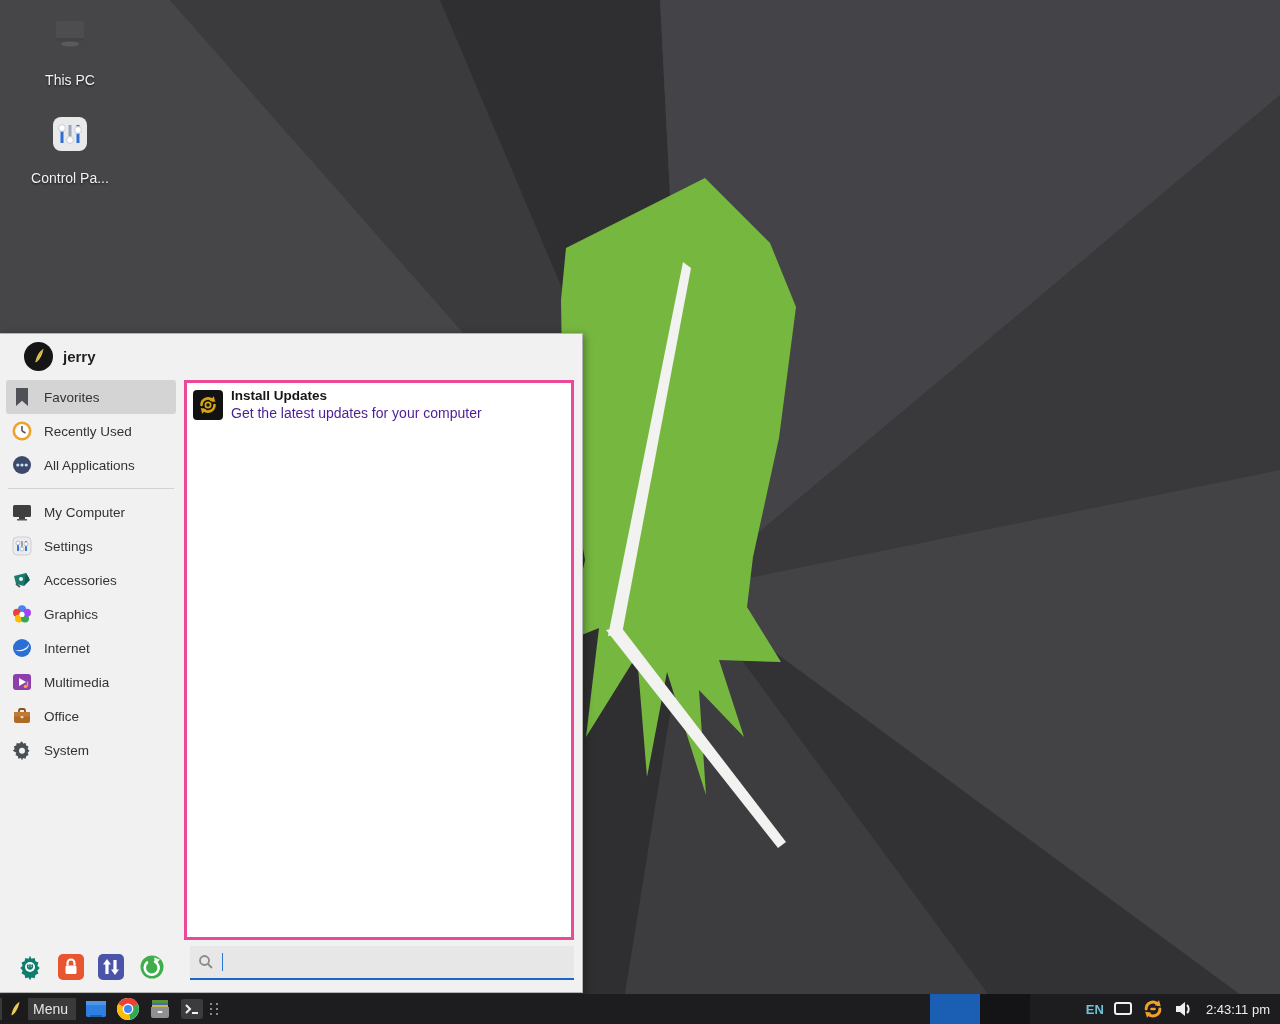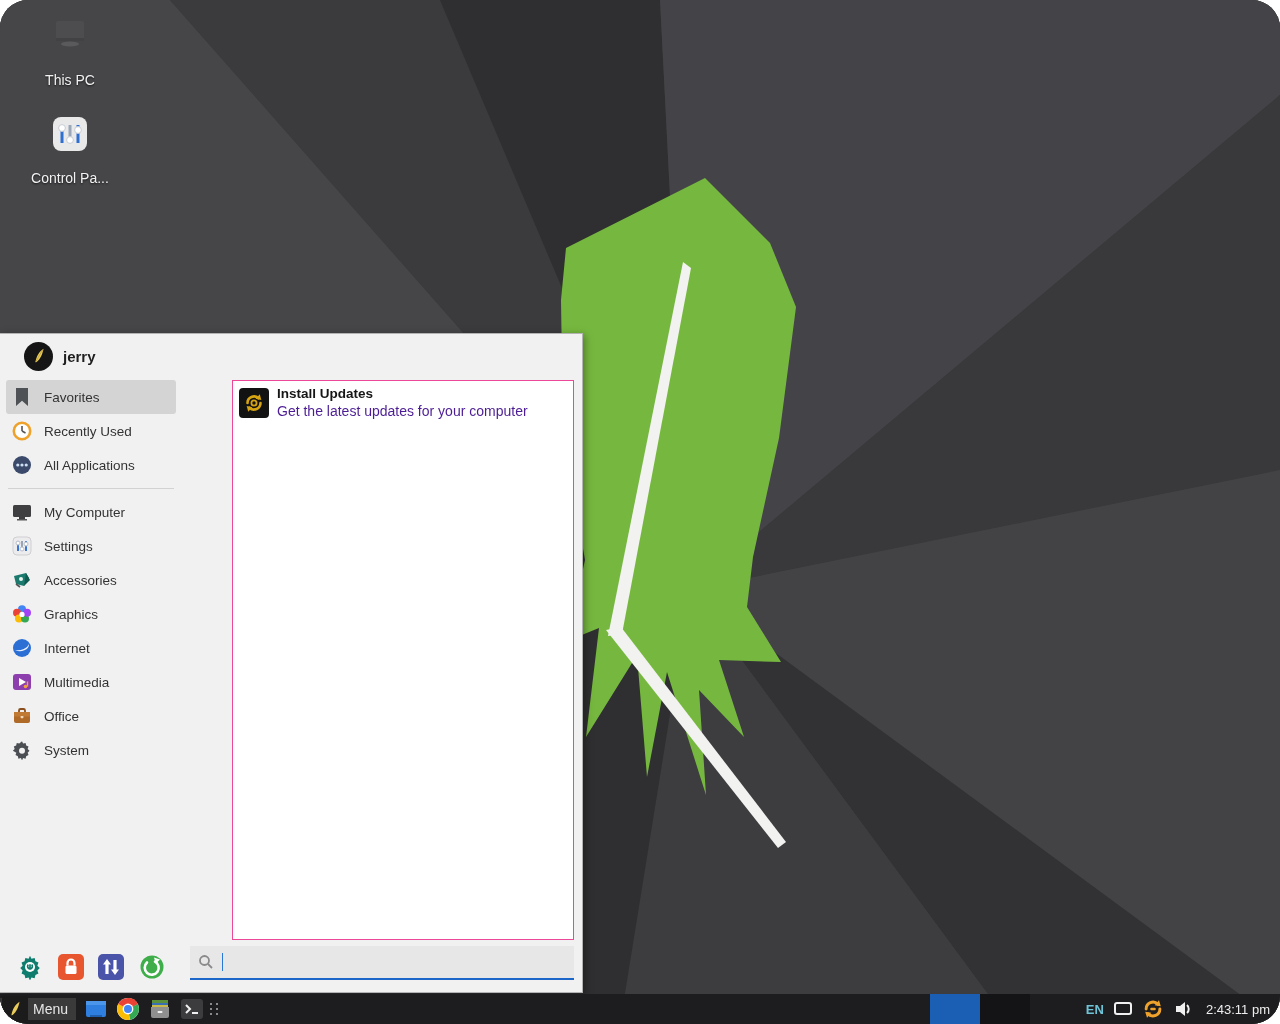--- a/index.html
+++ b/index.html
@@ -1,39 +1,39 @@
 <!DOCTYPE html>
 <html><head>
 <meta charset="utf-8">
 <style>
   html,body{margin:0;padding:0;width:1280px;height:1024px;overflow:hidden;
     font-family:"Liberation Sans",sans-serif;-webkit-font-smoothing:antialiased;}
-  .desktop{position:relative;width:1280px;height:1024px;background:#3a3a3c;overflow:hidden;border-radius:28px;}
+  .desktop{position:relative;width:1280px;height:1024px;background:#3a3a3c;overflow:hidden;}
   .wallpaper{position:absolute;inset:0;}
   
   .desk-icons{position:absolute;left:18px;top:14px;width:110px;display:flex;flex-direction:column;gap:24px;}
   .desk-icon{display:flex;flex-direction:column;align-items:center;width:104px;cursor:default;}
   .desk-icon .glyph{width:44px;height:44px;display:flex;align-items:center;justify-content:center;}
   .desk-icon .lbl{margin-top:14px;color:#f2f2f2;font-size:14px;text-shadow:0 1px 2px rgba(0,0,0,.7);
     white-space:nowrap;max-width:104px;overflow:hidden;}
   
   .menu{position:absolute;left:0;top:333px;width:583px;height:660px;background:#f1f1f1;
     border:1px solid #b3b3b3;border-left:none;box-sizing:border-box;display:flex;flex-direction:column;
     box-shadow:2px 2px 8px rgba(0,0,0,.35);}
   .menu-header{height:44px;display:flex;align-items:center;padding-left:24px;flex:0 0 auto;}
   .avatar{width:29px;height:29px;border-radius:50%;background:#151515;display:flex;align-items:center;justify-content:center;}
   .username{margin-left:10px;font-size:15px;font-weight:bold;color:#1f1f1f;}
-  .menu-body{flex:1;display:flex;min-height:0;gap:48px;}
+  .menu-body{flex:1;display:flex;min-height:0;}
   .sidebar{width:182px;flex:0 0 auto;padding:2px 6px 0 6px;box-sizing:border-box;}
   .side-item{display:flex;align-items:center;height:34px;border-radius:3px;padding-left:6px;gap:12px;
     font-size:13.5px;color:#333;cursor:default;}
   .side-item.selected{background:#d4d4d4;}
   .side-item .ic{width:20px;height:20px;display:flex;align-items:center;justify-content:center;flex:0 0 auto;}
   .side-sep{height:1px;background:#d2d2d2;margin:6px 2px;}
-  .rpanel{flex:1;margin:2px 8px 2px 2px;background:#ffffff;border:1px solid #ec4899;overflow:hidden;}
+  .rpanel{flex:1;margin:2px 8px 2px 2px;background:#ffffff;border:3px solid #ec4899;overflow:hidden;}
   .app-row{display:flex;align-items:center;gap:8px;padding:5px 6px 4px 6px;cursor:default;}
   .app-row .aicon{width:30px;height:30px;border-radius:4px;flex:0 0 auto;display:flex;align-items:center;justify-content:center;}
   .app-row .t1{font-size:13.5px;font-weight:bold;color:#161616;line-height:1.25;}
   .app-row .t2{font-size:14px;color:#4c1d95;line-height:1.25;}
   .menu-footer{flex:0 0 auto;height:50px;display:flex;align-items:center;}
   .foot-actions{width:182px;flex:0 0 auto;display:flex;justify-content:space-around;align-items:center;padding:0 10px;box-sizing:border-box;}
   .foot-btn{width:28px;height:28px;display:flex;align-items:center;justify-content:center;cursor:default;}
   .searchbox{flex:1;margin:0 8px 8px 8px;height:32px;background:#e7e7e7;border-bottom:2px solid #1d66c9;
     display:flex;align-items:center;padding:0 8px;gap:8px;}
   .caret{width:1px;height:18px;background:#2a78d6;}

